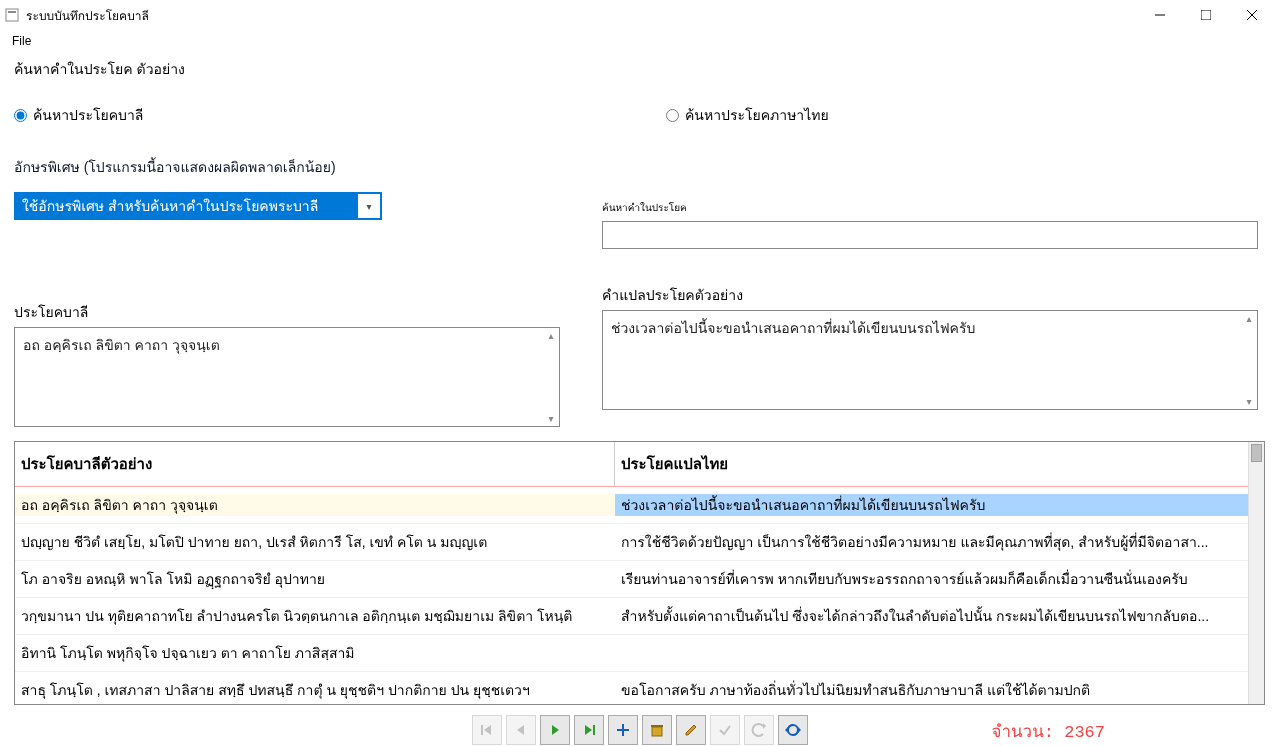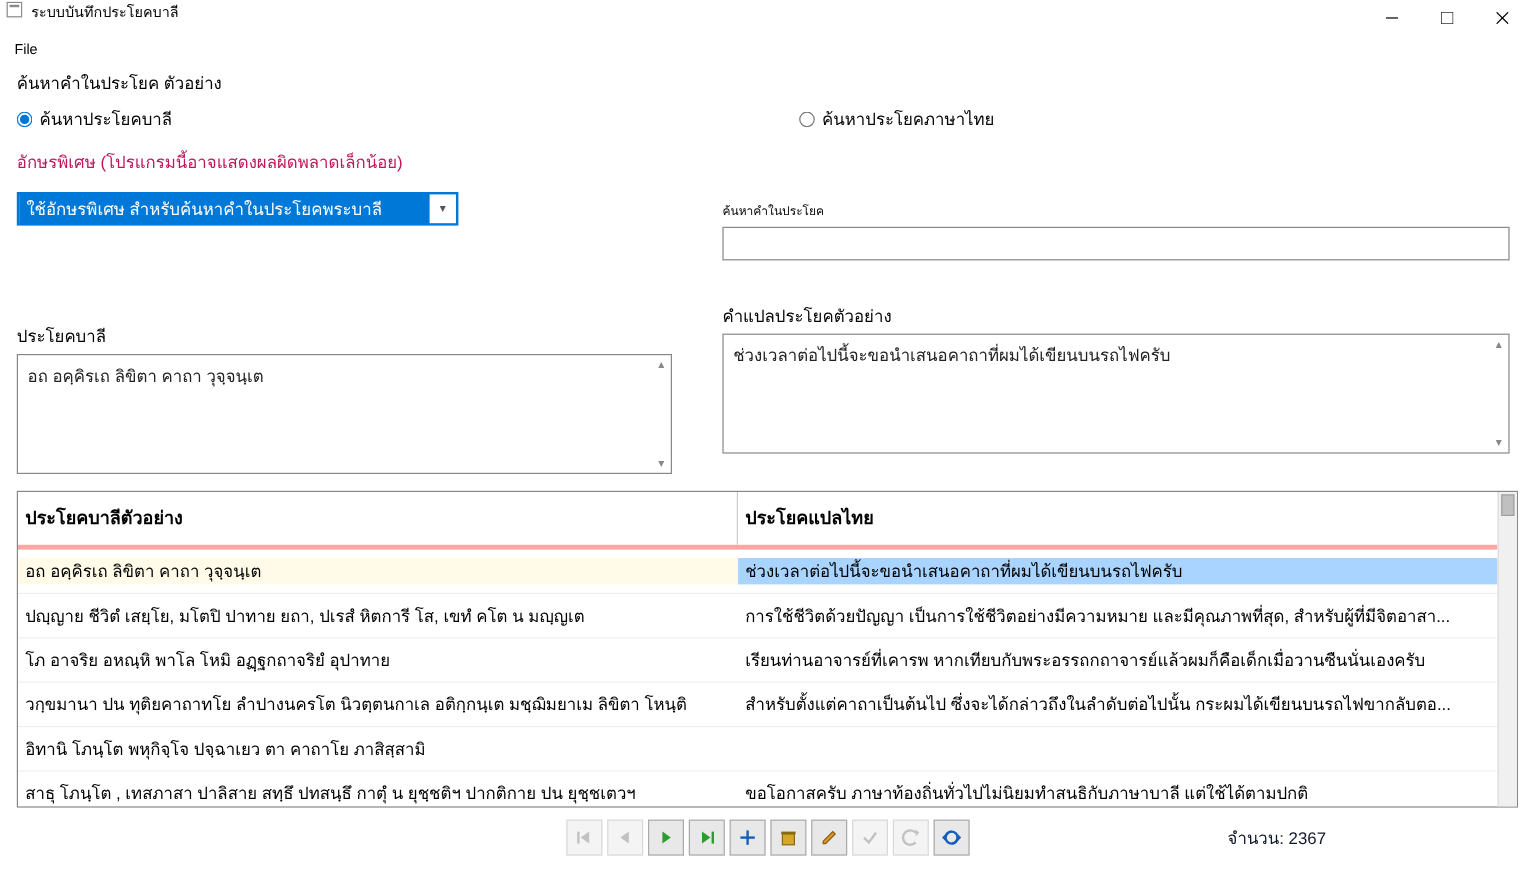--- a/index.html
+++ b/index.html
@@ -8,20 +8,21 @@
     font-size: 13px;
     background: #ffffff;
     color: #000;
     width: 1279px;
     height: 746px;
     overflow: hidden;
   }
   .titlebar {
     height: 30px;
     display: flex;
+    align-items: center;
     padding: 0 4px;
     background: #fff;
   }
   .titlebar .app-icon {
     width: 16px; height: 16px;
     margin-right: 6px;
     display: inline-flex; align-items: center; justify-content: center;
   }
   .title-text { font-size: 12px; color: #000; }
   .win-controls {
@@ -37,32 +38,32 @@
     height: 22px;
     padding: 0 6px;
     display: flex;
     align-items: center;
     font-size: 12px;
   }
   .menu-item { padding: 2px 6px; cursor: pointer; }
   .content {
     padding: 6px 14px 0 14px;
   }
-  .header-label { font-size: 14px; margin-bottom: 8px; }
+  .header-label { font-size: 14px; margin-bottom: 24px; }
   .radio-row {
     display: flex;
     gap: 40px;
-    margin-bottom: 14px;
+    margin-bottom: 30px;
   }
   .radio-group { display: flex; align-items: center; gap: 6px; font-size: 14px; }
   .radio-group input { accent-color: #0078d7; }
   .radio-left { width: 580px; }
   .radio-right { margin-left: 32px; }
   .special-label {
-    color: #be185d;
+    color: #0f172a;
     font-size: 14px;
     margin-bottom: 14px;
   }
   .two-col {
     display: flex;
     gap: 28px;
   }
   .col-left { width: 560px; }
   .col-right { flex: 1; }
   .combo {
@@ -128,21 +129,21 @@
   .grid-wrap {
     margin-top: 14px;
     border: 1px solid #888;
     height: 264px;
     display: flex;
     background: #fff;
   }
   .grid-body { flex: 1; overflow: hidden; }
   .grid-header {
     display: flex;
-    border-bottom: 4px solid #fca5a5;
+    border-bottom: 1px solid #fca5a5;
     background: #fff;
     font-weight: bold;
     font-size: 15px;
   }
   .grid-header .gh { padding: 10px 6px; }
   .gh.c1 { width: 600px; border-right: 1px solid #ccc; }
   .gh.c2 { flex: 1; }
   .grid-row {
     display: flex;
     height: 37px;
@@ -172,22 +173,23 @@
     margin-top: 10px;
     display: flex;
     align-items: center;
     justify-content: center;
     gap: 4px;
     position: relative;
   }
   .count-label {
     position: absolute;
     right: 160px;
-    color: #0f172a;
-    font-size: 14px;
+    color: #ef4444;
+    font-size: 17px;
+    font-family: Liberation Mono, monospace;
   }
   .tbtn {
     width: 30px; height: 30px;
     border: 1px solid #aaa;
     background: #e8e8e8;
     display: flex;
     align-items: center;
     justify-content: center;
     cursor: pointer;
   }

